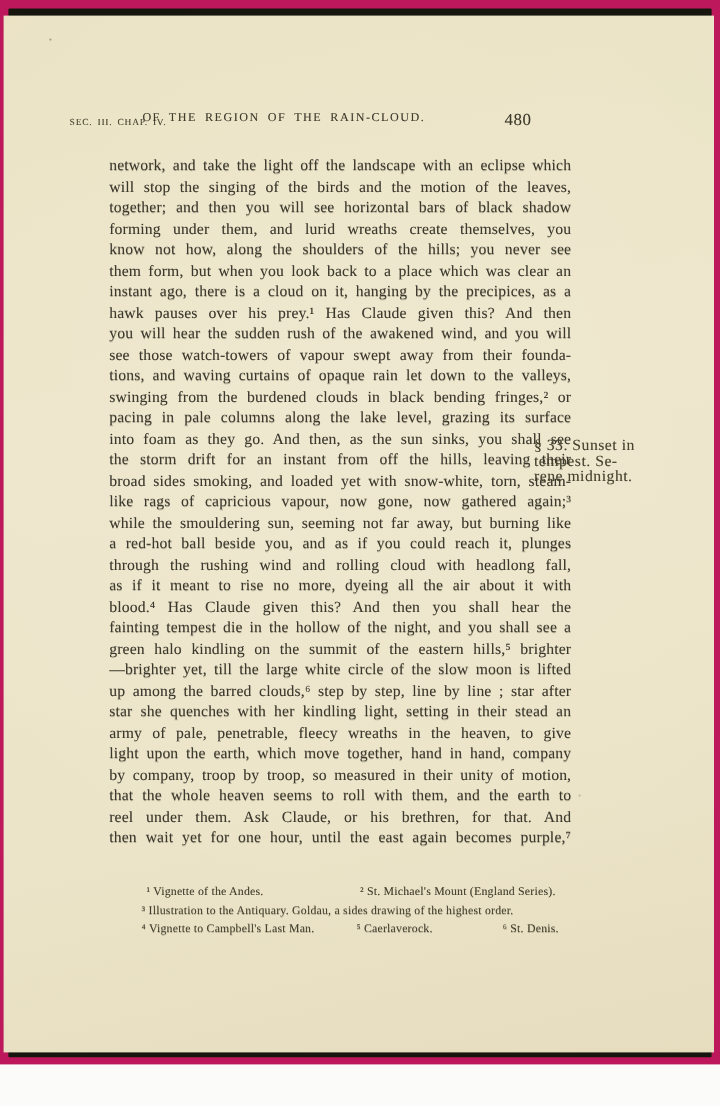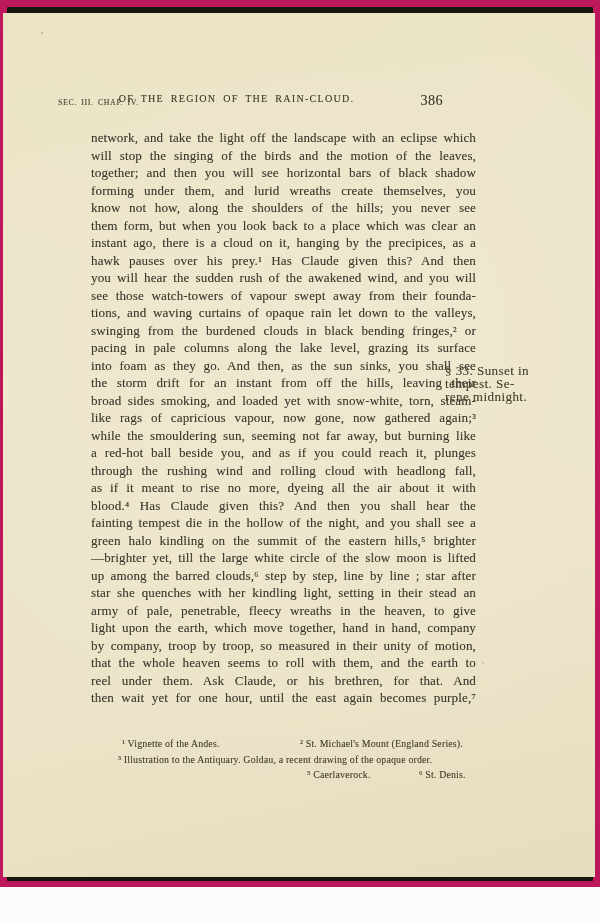--- a/index.html
+++ b/index.html
@@ -60,34 +60,34 @@
 
   
   .footnotes {
     position: absolute; left: 0; top: 723px; width: 460px;
     font-size: 9.8px; line-height: 15.5px; letter-spacing: 0.2px; color: #413d2c;
   }
   .fn-row { position: relative; height: 15.5px; }
   .fn-part { position: absolute; white-space: nowrap; margin-left: 44px; }
   .fn-1a { left: 75px; }  .fn-1b { left: 253px; }
   .fn-2  { left: 71px; }
-  .fn-3a { left: 71px; }  .fn-3b { left: 260px; } .fn-3c { left: 372px; }
+  .fn-3a { left: 71px; }  .fn-3b { left: 250px; } .fn-3c { left: 372px; }
   .fn-4  { left: 71px; }
 </style>
 </head>
 <body>
 
 <div class="screenshot">
   <div class="scan-edge"></div>
   <div class="paper">
 
     <div class="running-header">
       <span class="header-section">SEC. III. CHAP. IV.</span>
       <span class="header-title">OF THE REGION OF THE RAIN-CLOUD.</span>
-      <span class="page-number">386</span>
+      <span class="page-number">480</span>
     </div>
 
     <div class="body-text">network, and take the light off the landscape with an eclipse which
 will stop the singing of the birds and the motion of the leaves,
 together; and then you will see horizontal bars of black shadow
 forming under them, and lurid wreaths create themselves, you
 know not how, along the shoulders of the hills; you never see
 them form, but when you look back to a place which was clear an
 instant ago, there is a cloud on it, hanging by the precipices, as a
 hawk pauses over his prey.¹  Has Claude given this?  And then
@@ -120,22 +120,23 @@
     <div class="margin-note">§ 33. Sunset in
 tempest.  Se-
 rene midnight.</div>
 
     <div class="footnotes">
       <div class="fn-row">
         <span class="fn-part fn-1a">¹ Vignette of the Andes.</span>
         <span class="fn-part fn-1b">² St. Michael's Mount (England Series).</span>
       </div>
       <div class="fn-row">
-        <span class="fn-part fn-2">³ Illustration to the Antiquary.   Goldau, a recent drawing of the opaque order.</span>
+        <span class="fn-part fn-2">³ Illustration to the Antiquary.   Goldau, a sides drawing of the highest order.</span>
       </div>
       <div class="fn-row">
+        <span class="fn-part fn-3a">⁴ Vignette to Campbell's Last Man.</span>
         <span class="fn-part fn-3b">⁵ Caerlaverock.</span>
         <span class="fn-part fn-3c">⁶ St. Denis.</span>
       </div>
     </div>
 
   </div>
 </div>
 
 </body></html>

